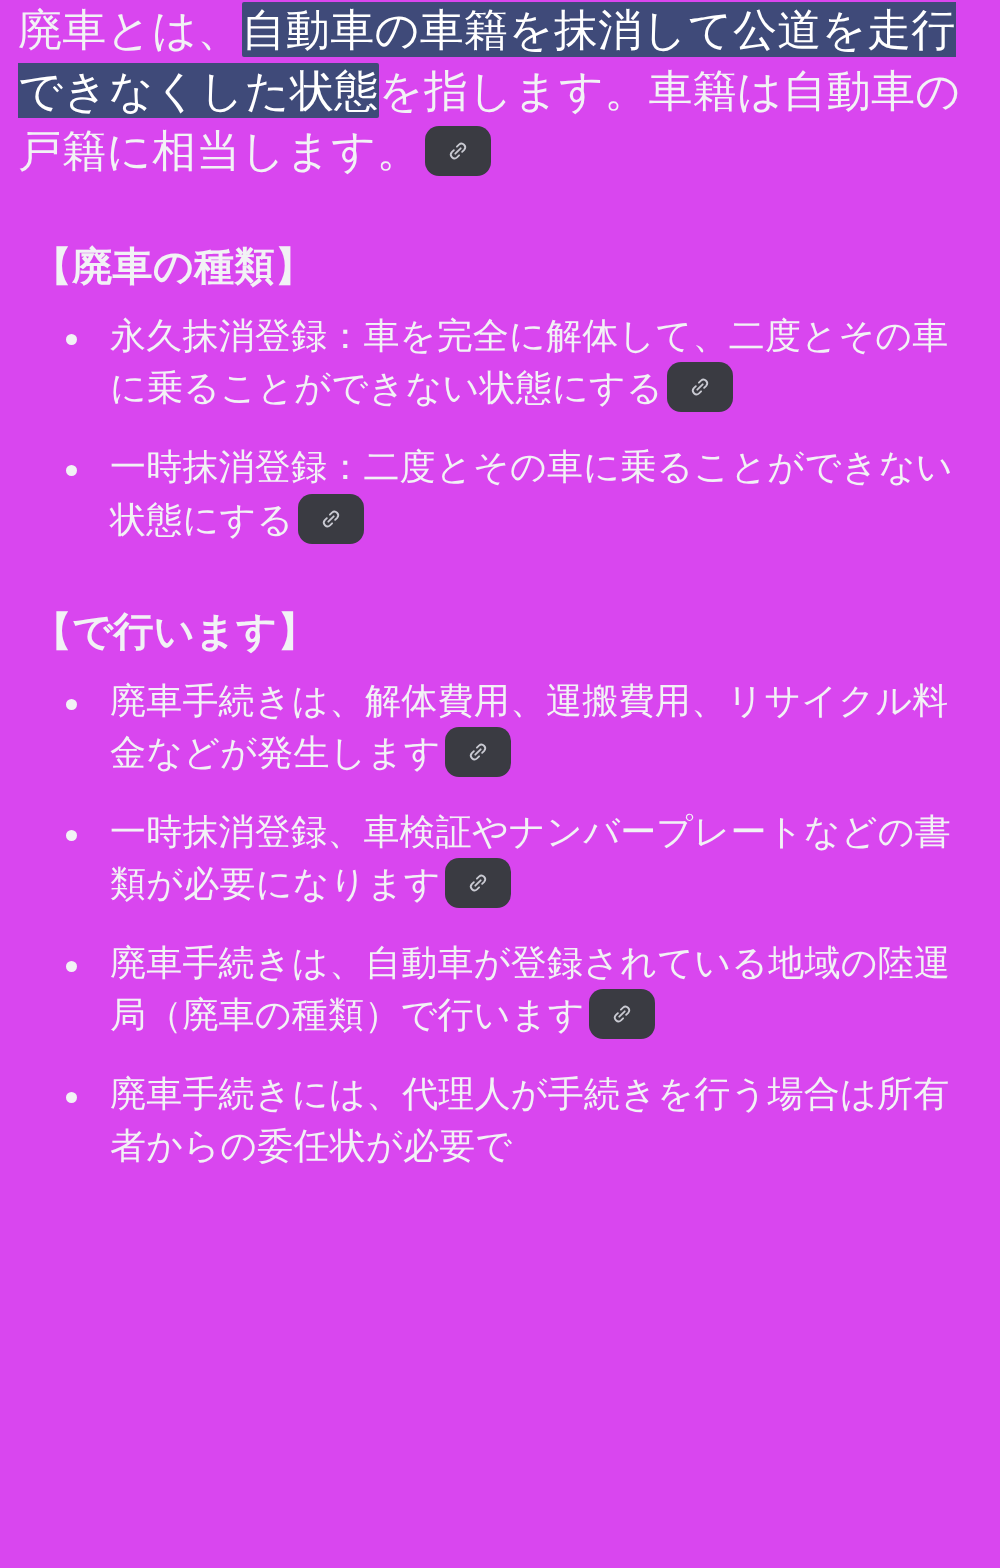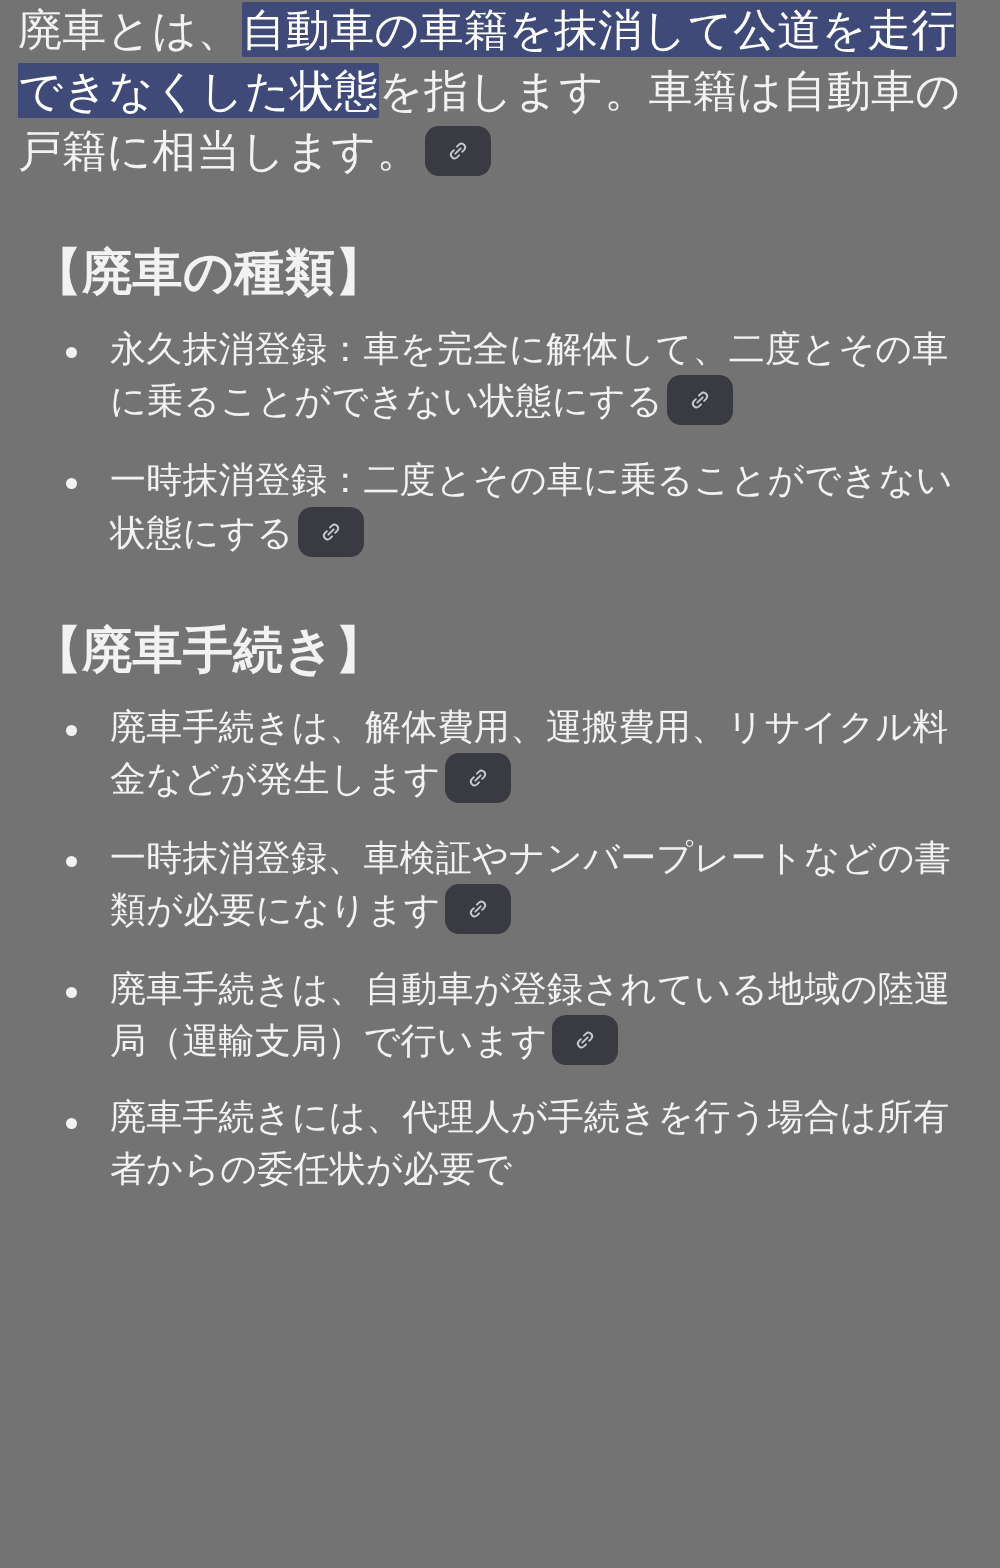--- a/index.html
+++ b/index.html
@@ -12,41 +12,41 @@
     height: 1568px;
     overflow: hidden;
     font-family: "DejaVu Sans", "Liberation Sans", sans-serif;
     color: #f2f2f5;
   }
   .page {
     width: 1000px;
     height: 1568px;
     box-sizing: border-box;
     padding: 0 18px;
-    background: #737373;
+    background: #d946ef;
   }
   .para {
     font-size: 44px;
     line-height: 1.38;
     letter-spacing: 0.3px;
     margin: 0;
     padding-top: 0;
     word-break: break-all;
   }
   .para .lead {
     display: inline;
   }
   .hl {
     background: #3f4a79;
     color: #ffffff;
     padding: 2px 0;
     border-radius: 2px;
   }
   .section-title {
-    font-size: 50px;
+    font-size: 40px;
     line-height: 1.3;
     margin: 58px 0 18px 14px;
     letter-spacing: 0.3px;
   }
   ul.bullets {
     list-style: none;
     margin: 0;
     padding: 0;
   }
   ul.bullets > li {
@@ -85,21 +85,21 @@
     width: 26px;
     height: 26px;
     display: block;
   }
   .linkchip svg path {
     stroke: #c9cad2;
     stroke-width: 1.7;
     fill: none;
     stroke-linecap: round;
   }
-  .tail-li { margin-bottom: 0; font-family: Liberation Mono, monospace; }
+  .tail-li { margin-bottom: 0; }
 </style>
 </head>
 <body>
 
 <div class="page">
 
   <p class="para"><span class="lead">廃車とは、</span><span class="hl">自動車の車籍を抹消して公道を走行できなくした状態</span><span class="lead">を指します。車籍は自動車の戸籍に相当します。</span><span class="linkchip">
         <svg viewBox="0 0 24 24">
           <path d="M9.5 14.5 L14.5 9.5 M8.2 11.2 L6.3 13.1 a3.4 3.4 0 0 0 4.8 4.8 l1.9-1.9 M15.8 12.8 l1.9-1.9 a3.4 3.4 0 0 0 -4.8 -4.8 l-1.9 1.9"></path>
         </svg>
@@ -113,34 +113,34 @@
             <path d="M9.5 14.5 L14.5 9.5 M8.2 11.2 L6.3 13.1 a3.4 3.4 0 0 0 4.8 4.8 l1.9-1.9 M15.8 12.8 l1.9-1.9 a3.4 3.4 0 0 0 -4.8 -4.8 l-1.9 1.9"></path>
           </svg>
         </span></li>
     <li><span>一時抹消登録：二度とその車に乗ることができない状態にする</span><span class="linkchip">
           <svg viewBox="0 0 24 24">
             <path d="M9.5 14.5 L14.5 9.5 M8.2 11.2 L6.3 13.1 a3.4 3.4 0 0 0 4.8 4.8 l1.9-1.9 M15.8 12.8 l1.9-1.9 a3.4 3.4 0 0 0 -4.8 -4.8 l-1.9 1.9"></path>
           </svg>
         </span></li>
   </ul>
 
-  <h2 class="section-title">【廃車手続き】</h2>
+  <h2 class="section-title">【で行います】</h2>
 
   <ul class="bullets">
     <li><span>廃車手続きは、解体費用、運搬費用、リサイクル料金などが発生します</span><span class="linkchip">
           <svg viewBox="0 0 24 24">
             <path d="M9.5 14.5 L14.5 9.5 M8.2 11.2 L6.3 13.1 a3.4 3.4 0 0 0 4.8 4.8 l1.9-1.9 M15.8 12.8 l1.9-1.9 a3.4 3.4 0 0 0 -4.8 -4.8 l-1.9 1.9"></path>
           </svg>
         </span></li>
     <li><span>一時抹消登録、車検証やナンバープレートなどの書類が必要になります</span><span class="linkchip">
           <svg viewBox="0 0 24 24">
             <path d="M9.5 14.5 L14.5 9.5 M8.2 11.2 L6.3 13.1 a3.4 3.4 0 0 0 4.8 4.8 l1.9-1.9 M15.8 12.8 l1.9-1.9 a3.4 3.4 0 0 0 -4.8 -4.8 l-1.9 1.9"></path>
           </svg>
         </span></li>
-    <li><span>廃車手続きは、自動車が登録されている地域の陸運局（運輸支局）で行います</span><span class="linkchip">
+    <li><span>廃車手続きは、自動車が登録されている地域の陸運局（廃車の種類）で行います</span><span class="linkchip">
           <svg viewBox="0 0 24 24">
             <path d="M9.5 14.5 L14.5 9.5 M8.2 11.2 L6.3 13.1 a3.4 3.4 0 0 0 4.8 4.8 l1.9-1.9 M15.8 12.8 l1.9-1.9 a3.4 3.4 0 0 0 -4.8 -4.8 l-1.9 1.9"></path>
           </svg>
         </span></li>
     <li class="tail-li"><span>廃車手続きには、代理人が手続きを行う場合は所有者からの委任状が必要で</span></li>
   </ul>
 
 </div>
 
 </body></html>

